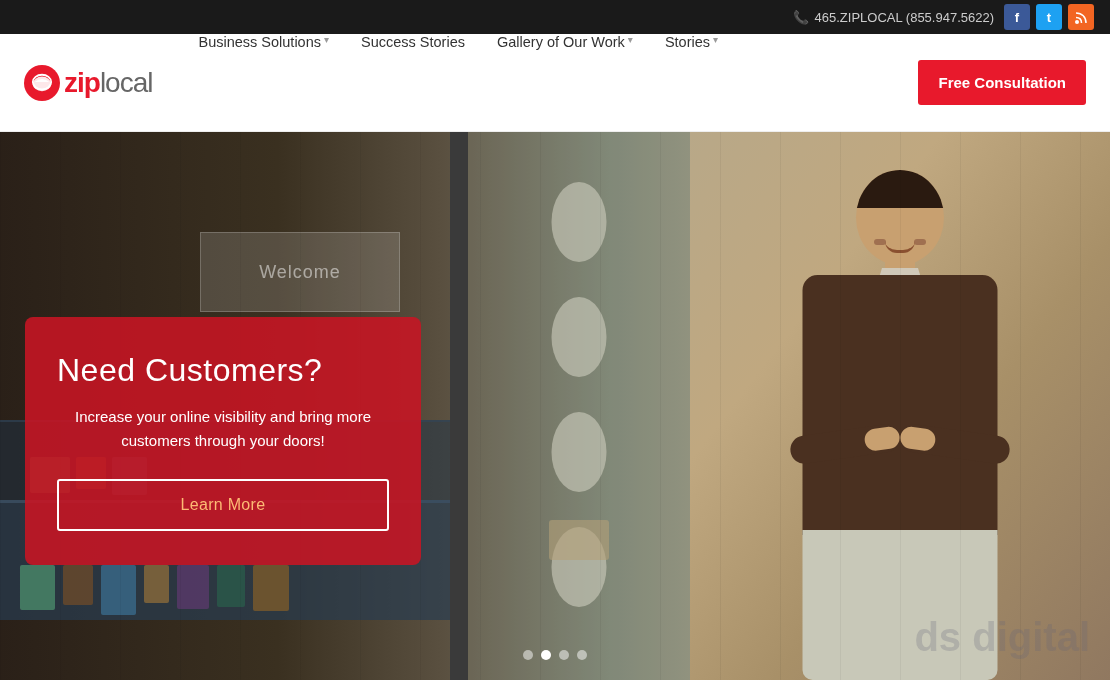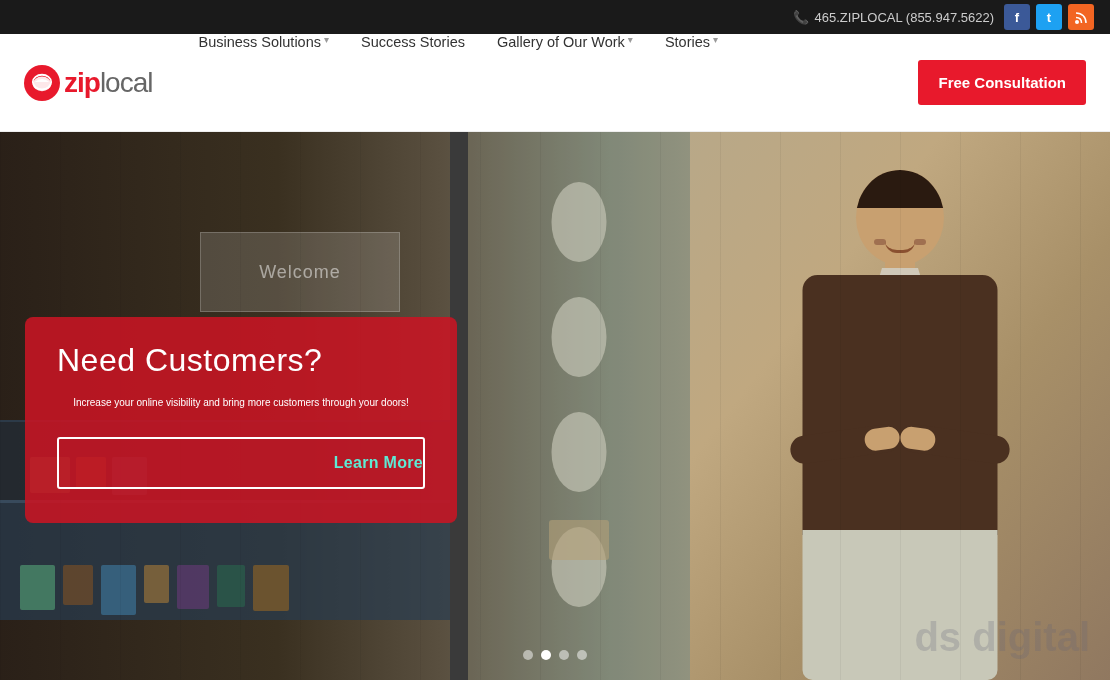--- a/index.html
+++ b/index.html
@@ -130,52 +130,52 @@
       position: absolute;
       border-radius: 50%;
       background: rgba(200,200,190,0.7);
     }
 
     
     .hero-box {
       position: absolute;
       left: 25px;
       top: 185px;
-      width: 432px;
+      width: 396px;
       background: rgba(200, 20, 35, 0.88);
       border-radius: 8px;
-      padding: 24px 32px 34px;
+      padding: 34px 32px 34px;
       color: white;
     }
     .hero-title {
       font-size: 32px;
       font-weight: 300;
       margin-bottom: 16px;
       line-height: 1.2;
       letter-spacing: 0.5px;
     }
     .hero-subtitle {
-      font-size: 10px;
+      font-size: 15px;
       line-height: 1.6;
       margin-bottom: 26px;
       text-align: center;
       font-weight: 300;
     }
     .learn-more-btn {
       display: block;
       width: 100%;
       padding: 15px 0;
       border: 2px solid white;
       background: transparent;
-      color: #5eead4;
+      color: #fdba74;
       font-size: 16px;
-      text-align: right;
+      text-align: center;
       cursor: pointer;
       border-radius: 3px;
-      font-weight: 700;
+      font-weight: 400;
       letter-spacing: 0.3px;
     }
 
     
     .hero-dots {
       position: absolute;
       bottom: 20px;
       left: 50%;
       transform: translateX(-50%);
       display: flex;

